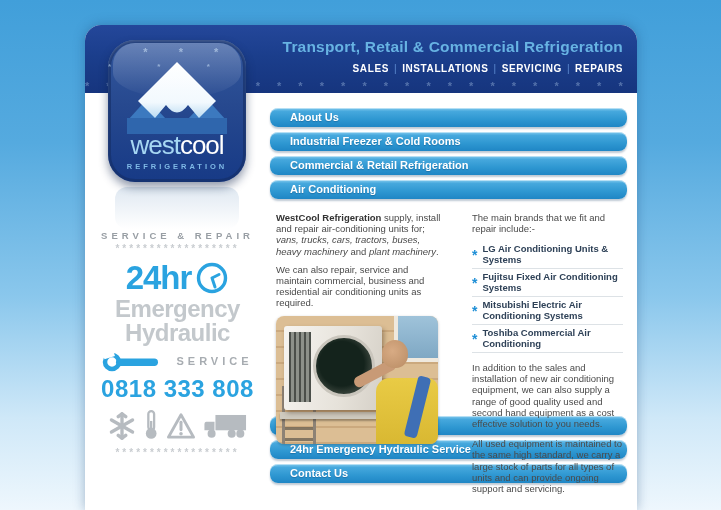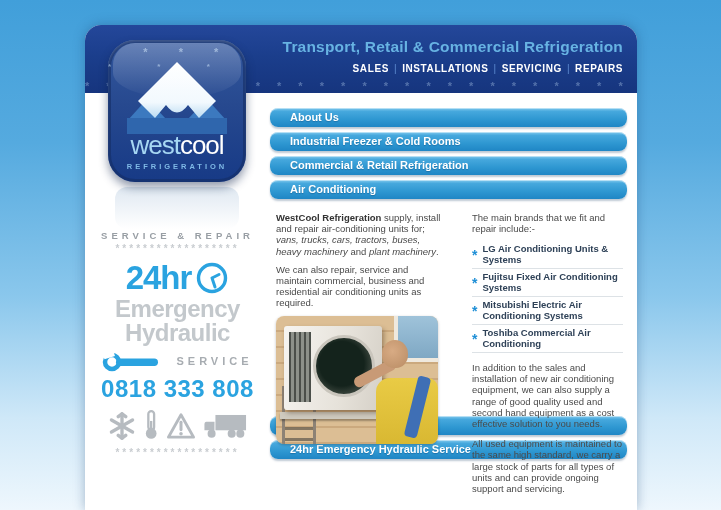--- a/index.html
+++ b/index.html
@@ -256,15 +256,16 @@
               <span>Toshiba Commercial Air Conditioning</span>
             </li>
         </ul>
         <p class="body-txt para">In addition to the sales and installation of new air conditioning equipment, we can also supply a range of good quality used and second hand equipment as a cost effective solution to you needs.</p>
         <p class="body-txt para">All used equipment is maintained to the same high standard, we carry a large stock of parts for all types of units and can provide ongoing support and servicing.</p>
       </div>
     </div>
 
     <button class="btn">Hydraulic Tail Lifts</button>
     <button class="btn">24hr Emergency Hydraulic Service</button>
+    <button class="btn">Contact Us</button>
   </div>
 
 </div>
 
 </body></html>

